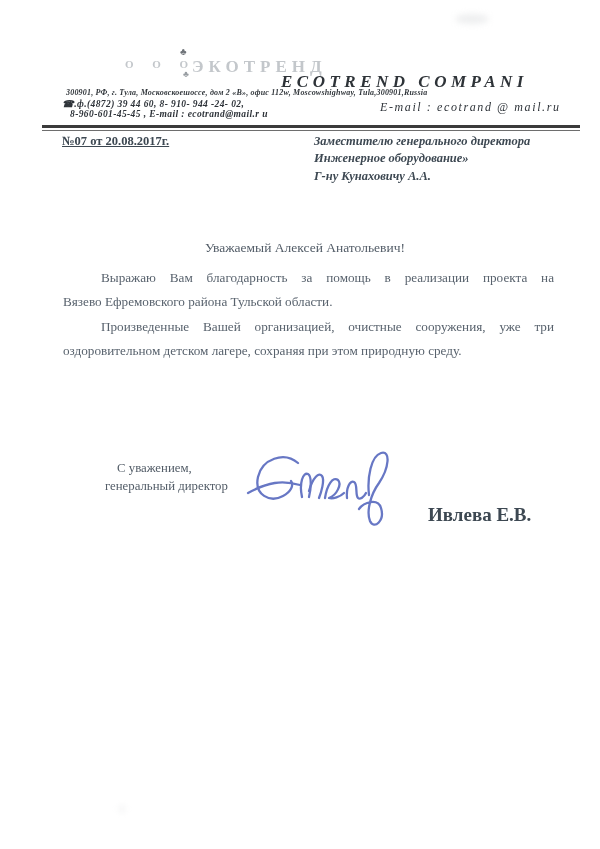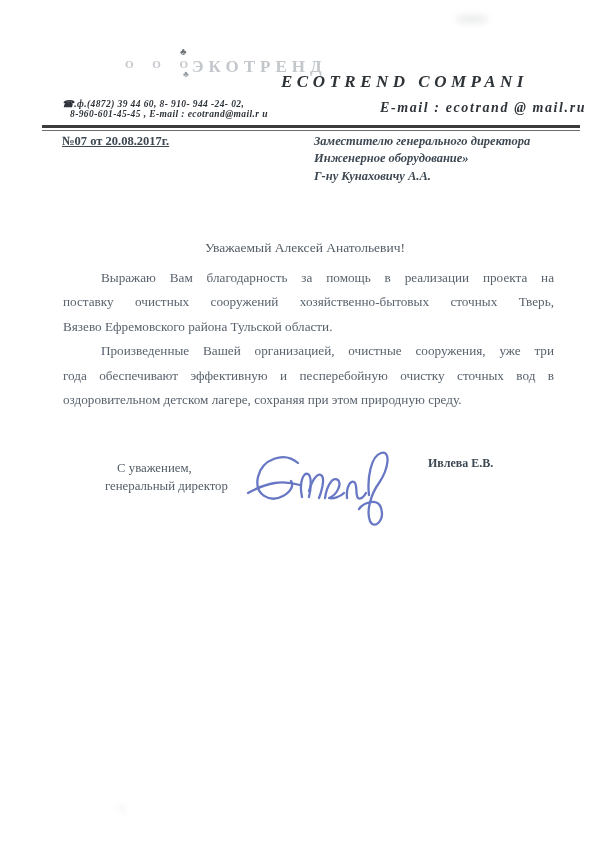--- a/index.html
+++ b/index.html
@@ -19,21 +19,21 @@
   .logo-mark-top { left:180px; top:46px; color:#6e7378; font-size:10px; }
   .logo-mark-bottom { left:183px; top:69px; color:#989da2; font-size:9px; }
 
   
   .company-name { left:281px; top:72px; font-size:17px; font-weight:bold; font-style:italic;
     letter-spacing:4.5px; color:#2e3338; white-space:nowrap; }
   .address-line { left:66px; top:88px; font-size:8px; font-weight:bold; font-style:italic;
     letter-spacing:0.2px; color:#33383d; white-space:nowrap; }
   .phone-line1 { left:62px; top:98px; font-size:9.5px; font-weight:bold; font-style:italic;
     color:#2f343a; white-space:nowrap; letter-spacing:0.4px; }
-  .email-right { left:380px; top:100px; font-size:14px; font-weight:bold; font-style:italic;
+  .email-right { left:380px; top:100px; font-size:12px; font-weight:normal; font-style:italic;
     letter-spacing:1.6px; color:#2f343a; white-space:nowrap; }
   .phone-line2 { left:70px; top:109px; font-size:9.5px; font-weight:bold; font-style:italic;
     color:#2f343a; white-space:nowrap; letter-spacing:0.4px; }
   .header-rule { left:42px; top:125px; width:538px; height:2px;
     border-top:3px solid #3b3b3b; border-bottom:1px solid #6e6e6e; }
 
   
   .ref-number { left:62px; top:134px; font-size:12.5px; font-weight:bold; text-decoration:underline;
     color:#3d4852; white-space:nowrap; }
   .recipient { left:314px; top:133px; font-size:12.5px; font-weight:bold; line-height:17.3px;
@@ -43,56 +43,55 @@
   .salutation { left:0; top:240px; width:610px; text-align:center; font-size:13.5px; color:#525c67; }
   .body-block { left:63px; top:266px; width:491px; font-size:13.2px; line-height:24.4px; color:#58626d; }
   .jline { text-align:justify; text-align-last:justify; }
   .lline { text-align:left; }
   .indent { padding-left:38px; }
 
   
   .regards { left:110px; top:461px; font-size:12.8px; color:#525c67;margin-left:7px; }
   .sig-title { left:105px; top:479px; font-size:12.8px; color:#525c67; }
   .sig-svg { left:240px; top:441px; }
-  .sig-name { left:428px; top:456px; font-size:12px; font-weight:bold; color:#3d4852; }
+  .sig-name { left:428px; top:504px; font-size:19px; font-weight:bold; color:#3d4852; }
 </style>
 </head>
 <body>
 
 <div class="page">
 
   <div class="smudge" style="left:455px; top:14px; width:34px; height:10px;"></div>
   <div class="smudge" style="left:118px; top:806px; width:8px; height:6px; opacity:.3;"></div>
 
   <div class="abs logo-mark-top">♣</div>
   <div class="abs logo-ooo">О О О</div>
   <div class="abs logo-brand">ЭКОТРЕНД</div>
   <div class="abs logo-mark-bottom">♣</div>
 
   <div class="abs company-name">ECOTREND COMPANI</div>
+  <div class="abs address-line">300901, РФ, г. Тула, Московскоешоссе, дом 2 «В», офис 112w, Moscowshighway, Tula,300901,Russia</div>
   <div class="abs phone-line1"><span>☎</span><span>.ф.(4872) 39 44 60,  8- 910- 944 -24- 02,</span></div>
   <div class="abs email-right">E-mail : ecotrand @ mail.ru</div>
   <div class="abs phone-line2">8-960-601-45-45 , E-mail : ecotrand@mail.r u</div>
   <div class="abs header-rule"></div>
 
   <div class="abs ref-number">№07 от 20.08.2017г.</div>
   <div class="abs recipient">
     <div>Заместителю генерального директора</div>
     <div>Инженерное оборудование»</div>
     <div>Г-ну Кунаховичу А.А.</div>
   </div>
 
   <div class="abs salutation">Уважаемый Алексей Анатольевич!</div>
 
   <div class="abs body-block">
     <div class="jline indent">Выражаю Вам благодарность за помощь в реализации проекта на</div>
-    <div class="jline">поставку очистных сооружений хозяйственно-бытовых сточных Тверь,</div>
     <div class="lline">Вязево Ефремовского района Тульской области.</div>
     <div class="jline indent">Произведенные Вашей организацией, очистные сооружения, уже три</div>
-    <div class="jline">года обеспечивают эффективную и песперебойную очистку сточных вод в</div>
     <div class="lline">оздоровительном детском лагере, сохраняя при этом природную среду.</div>
   </div>
 
   <div class="abs regards">С уважением,</div>
   <div class="abs sig-title">генеральный директор</div>
 
   <svg class="abs sig-svg" width="180" height="100" viewBox="0 0 180 100">
     <g fill="none" stroke="#5b6cc0" stroke-width="2.3" stroke-linecap="round" stroke-linejoin="round" opacity="0.92">
       <path d="M58,22 C44,10 22,18 18,36 C14,54 30,62 43,55 C51,51 54,44 51,40"></path>
       <path d="M8,52 C28,41 42,39 60,44"></path>

